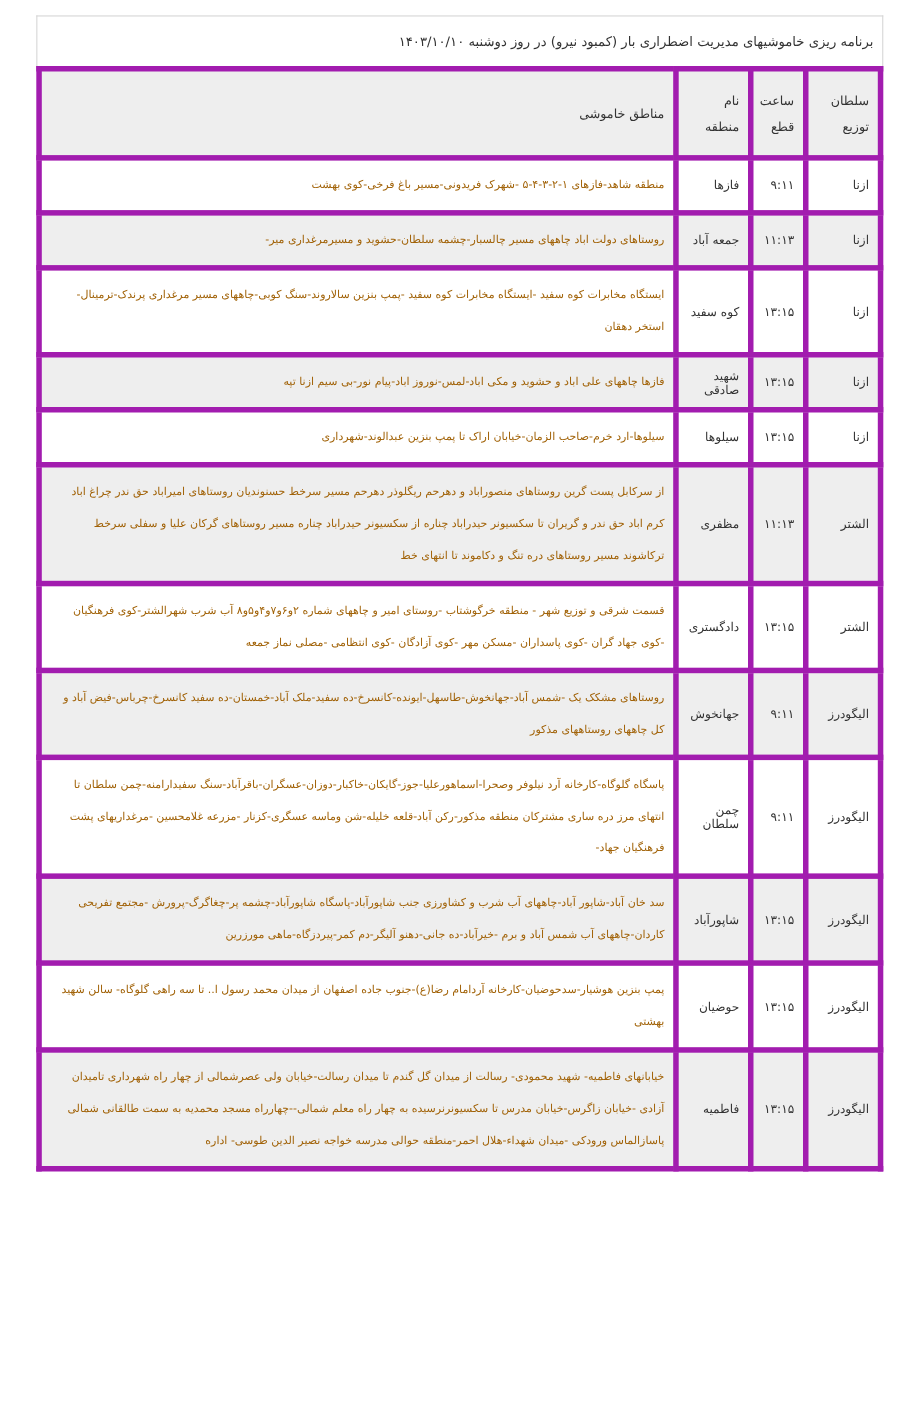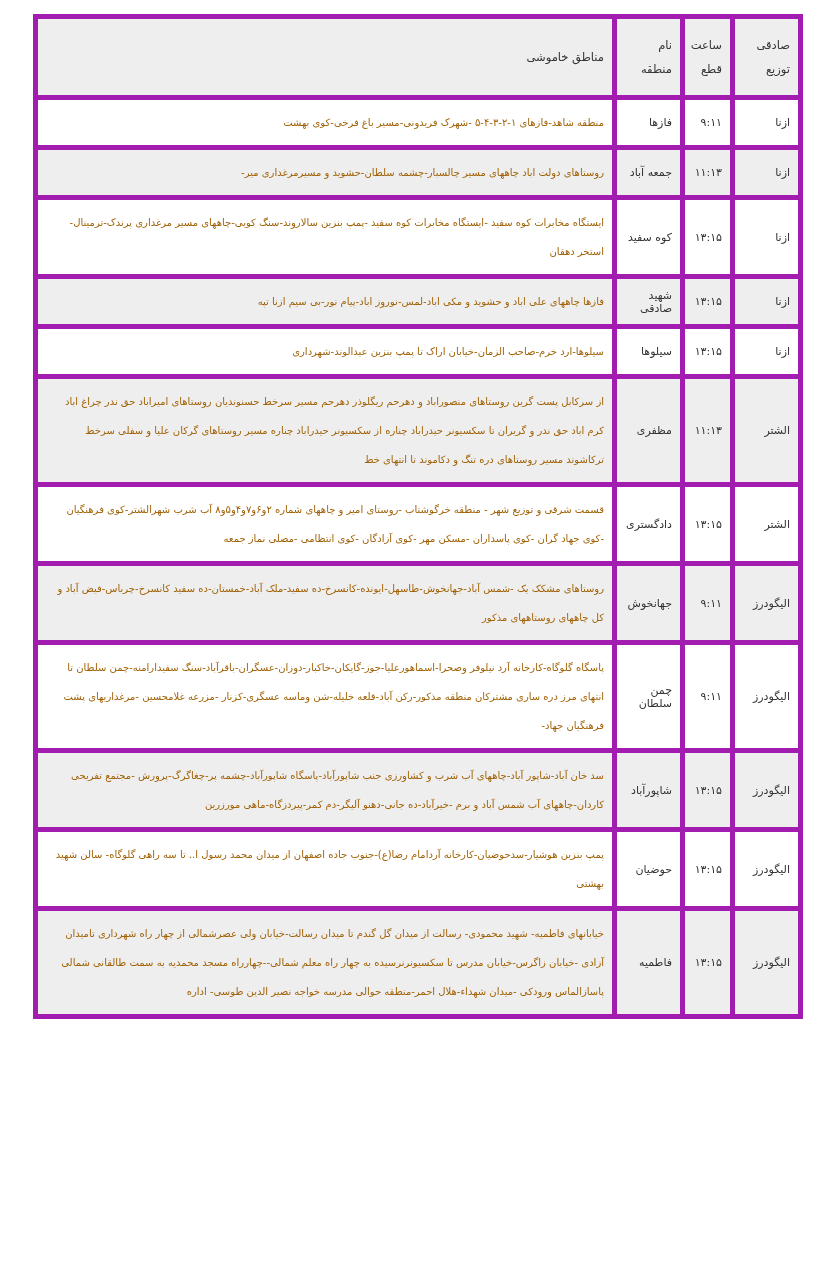--- a/index.html
+++ b/index.html
@@ -15,30 +15,31 @@
   tr.odd td { background: #ffffff; }
   tr.even td { background: #eeeeee; }
   col.c-mgmt { width: 68px; }
   col.c-time { width: 50px; }
   col.c-name { width: 68px; }
 </style>
 </head>
 <body>
 
 <div class="wrap">
+  <div class="caption">برنامه ریزی خاموشیهای مدیریت اضطراری بار (کمبود نیرو) در روز دوشنبه ۱۴۰۳/۱۰/۱۰</div>
   <table>
     <colgroup>
       <col class="c-mgmt">
         <col class="c-time">
         <col class="c-name">
         <col class="c-areas">
     </colgroup>
     <thead>
       <tr>
-        <th>صادقی توزیع</th>
+        <th>سلطان توزیع</th>
         <th>ساعت قطع</th>
         <th>نام منطقه</th>
         <th>مناطق خاموشی</th>
       </tr>
     </thead>
     <tbody>
       <tr class="odd">
         <td>ازنا</td>
         <td>۹:۱۱</td>
         <td>فازها</td>

